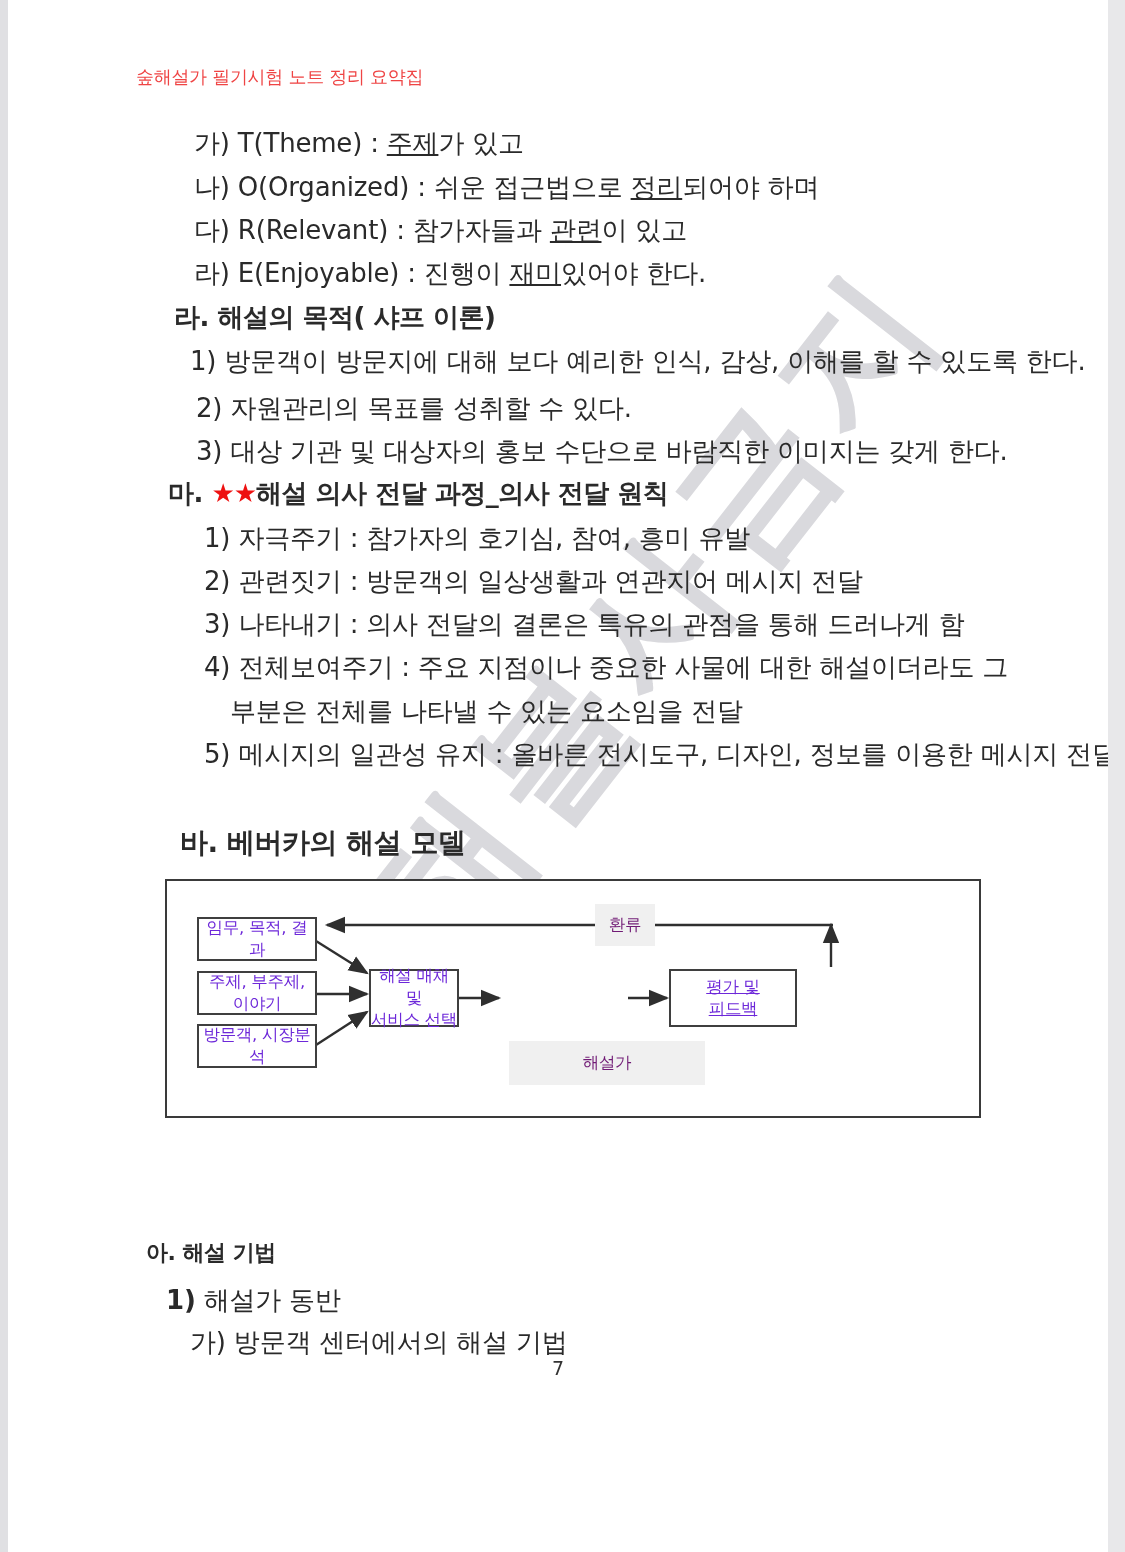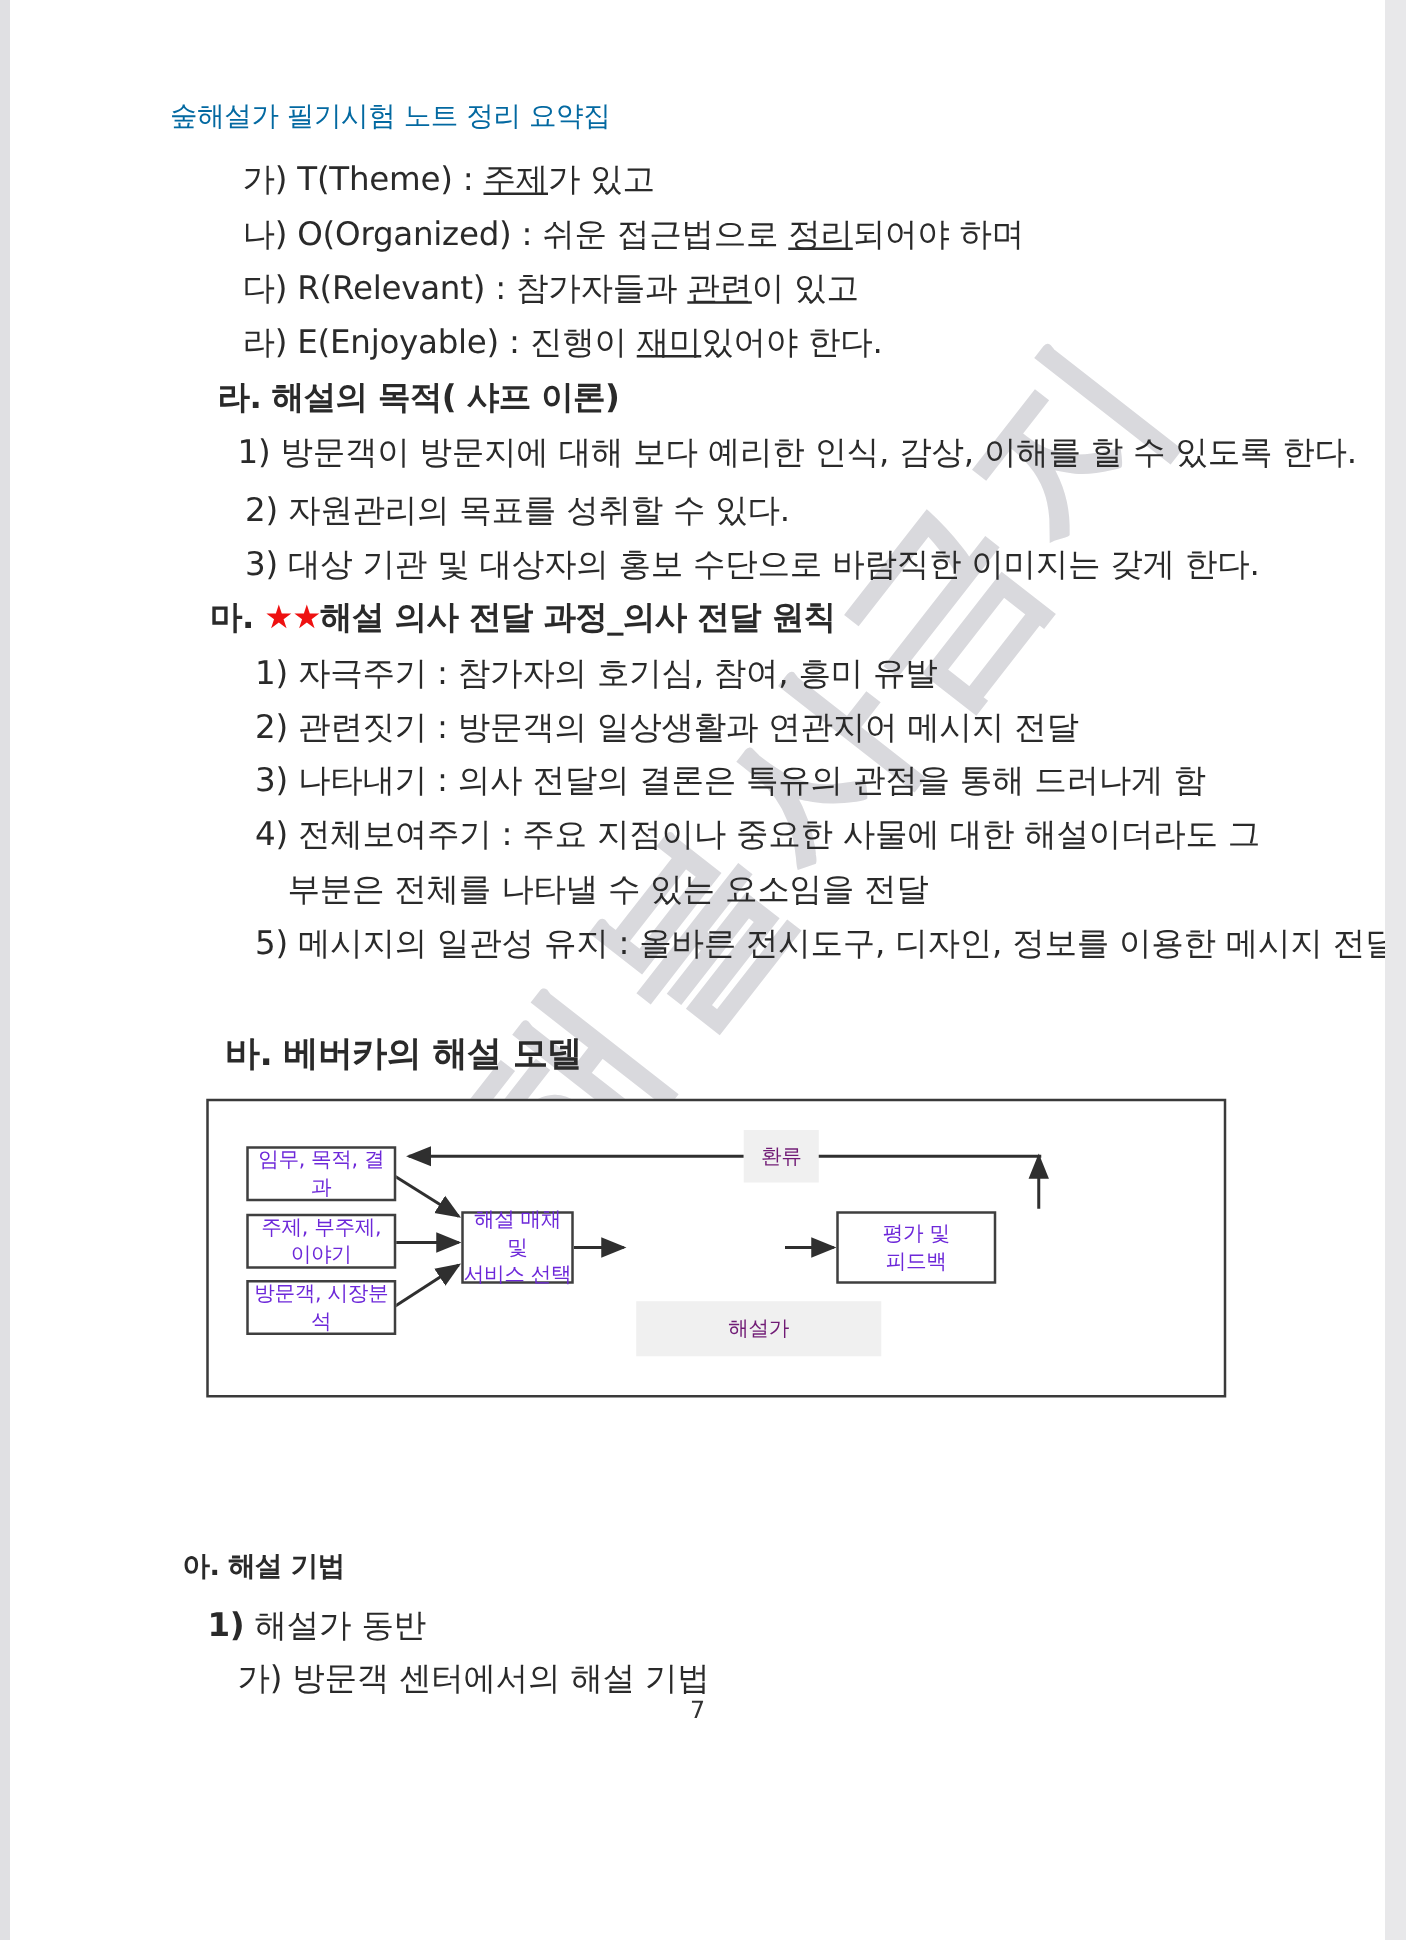--- a/index.html
+++ b/index.html
@@ -74,24 +74,24 @@
   
   .content {
     position: relative;
     z-index: 3;
     color: #2a2a2a;
   }
 
   .doc-header {
     position: absolute;
     left: 128px;
-    top: 78px;
-    font-size: 22px;
+    top: 65px;
+    font-size: 18px;
     letter-spacing: -0.3px;
-    color: #0369a1;
+    color: #ef4444;
     white-space: nowrap;
   }
 
   .line {
     position: absolute;
     white-space: nowrap;
     font-size: 26px;
     color: #2a2a2a;
     letter-spacing: -0.2px;
   }
@@ -292,21 +292,21 @@
         <span>주제, 부주제, 이야기</span>
       </div>
       <div class="node" style="left:30px; top:143px; width:120px; height:44px;">
         <span>방문객, 시장분석</span>
       </div>
 
       <div class="node" style="left:202px; top:88px; width:90px; height:58px;">
         <span>해설 매채 및</span>
         <span>서비스 선택</span>
       </div>
-      <div class="node" style="left:502px; top:88px; width:128px; height:58px;">
+      <div class="node" style="left:502px; top:88px; width:128px; height:58px;text-decoration:underline;">
         <span>평가 및</span>
         <span>피드백</span>
       </div>
 
       <div class="node plain" style="left:428px; top:23px; width:60px; height:42px;">
         <span>환류</span>
       </div>
 
       <div class="node plain" style="left:342px; top:160px; width:196px; height:44px;">
         <span>해설가</span>

